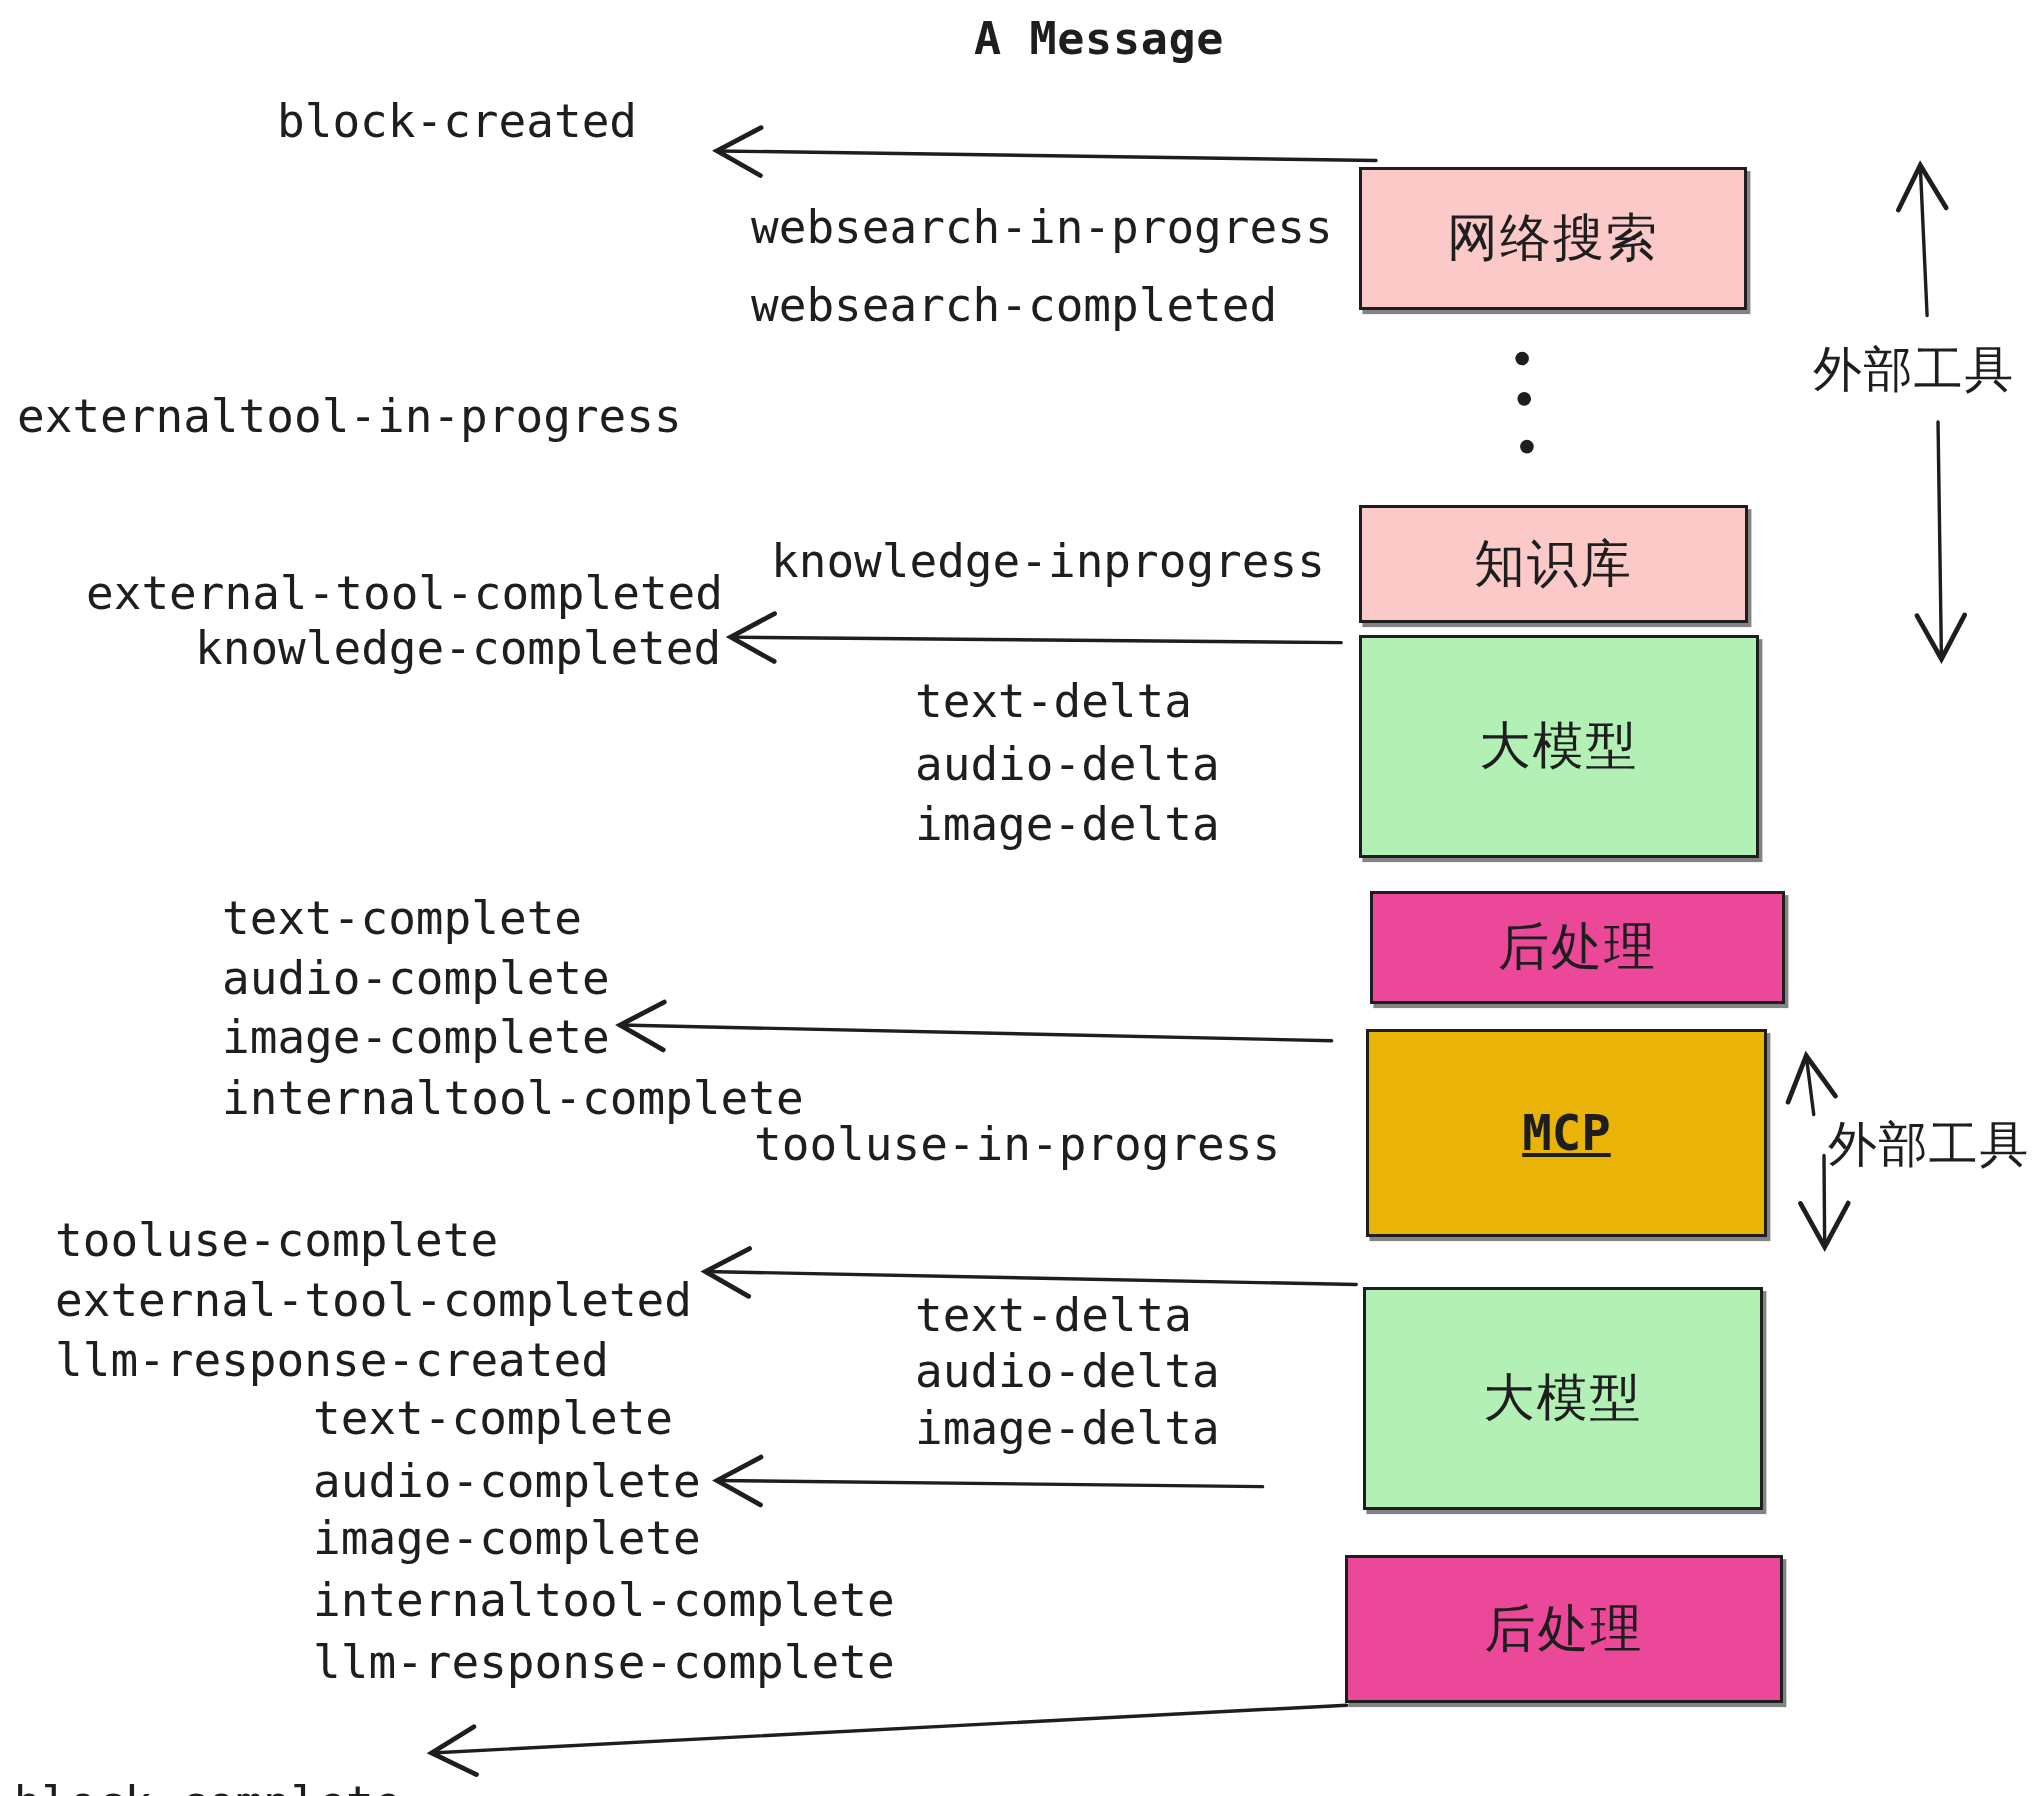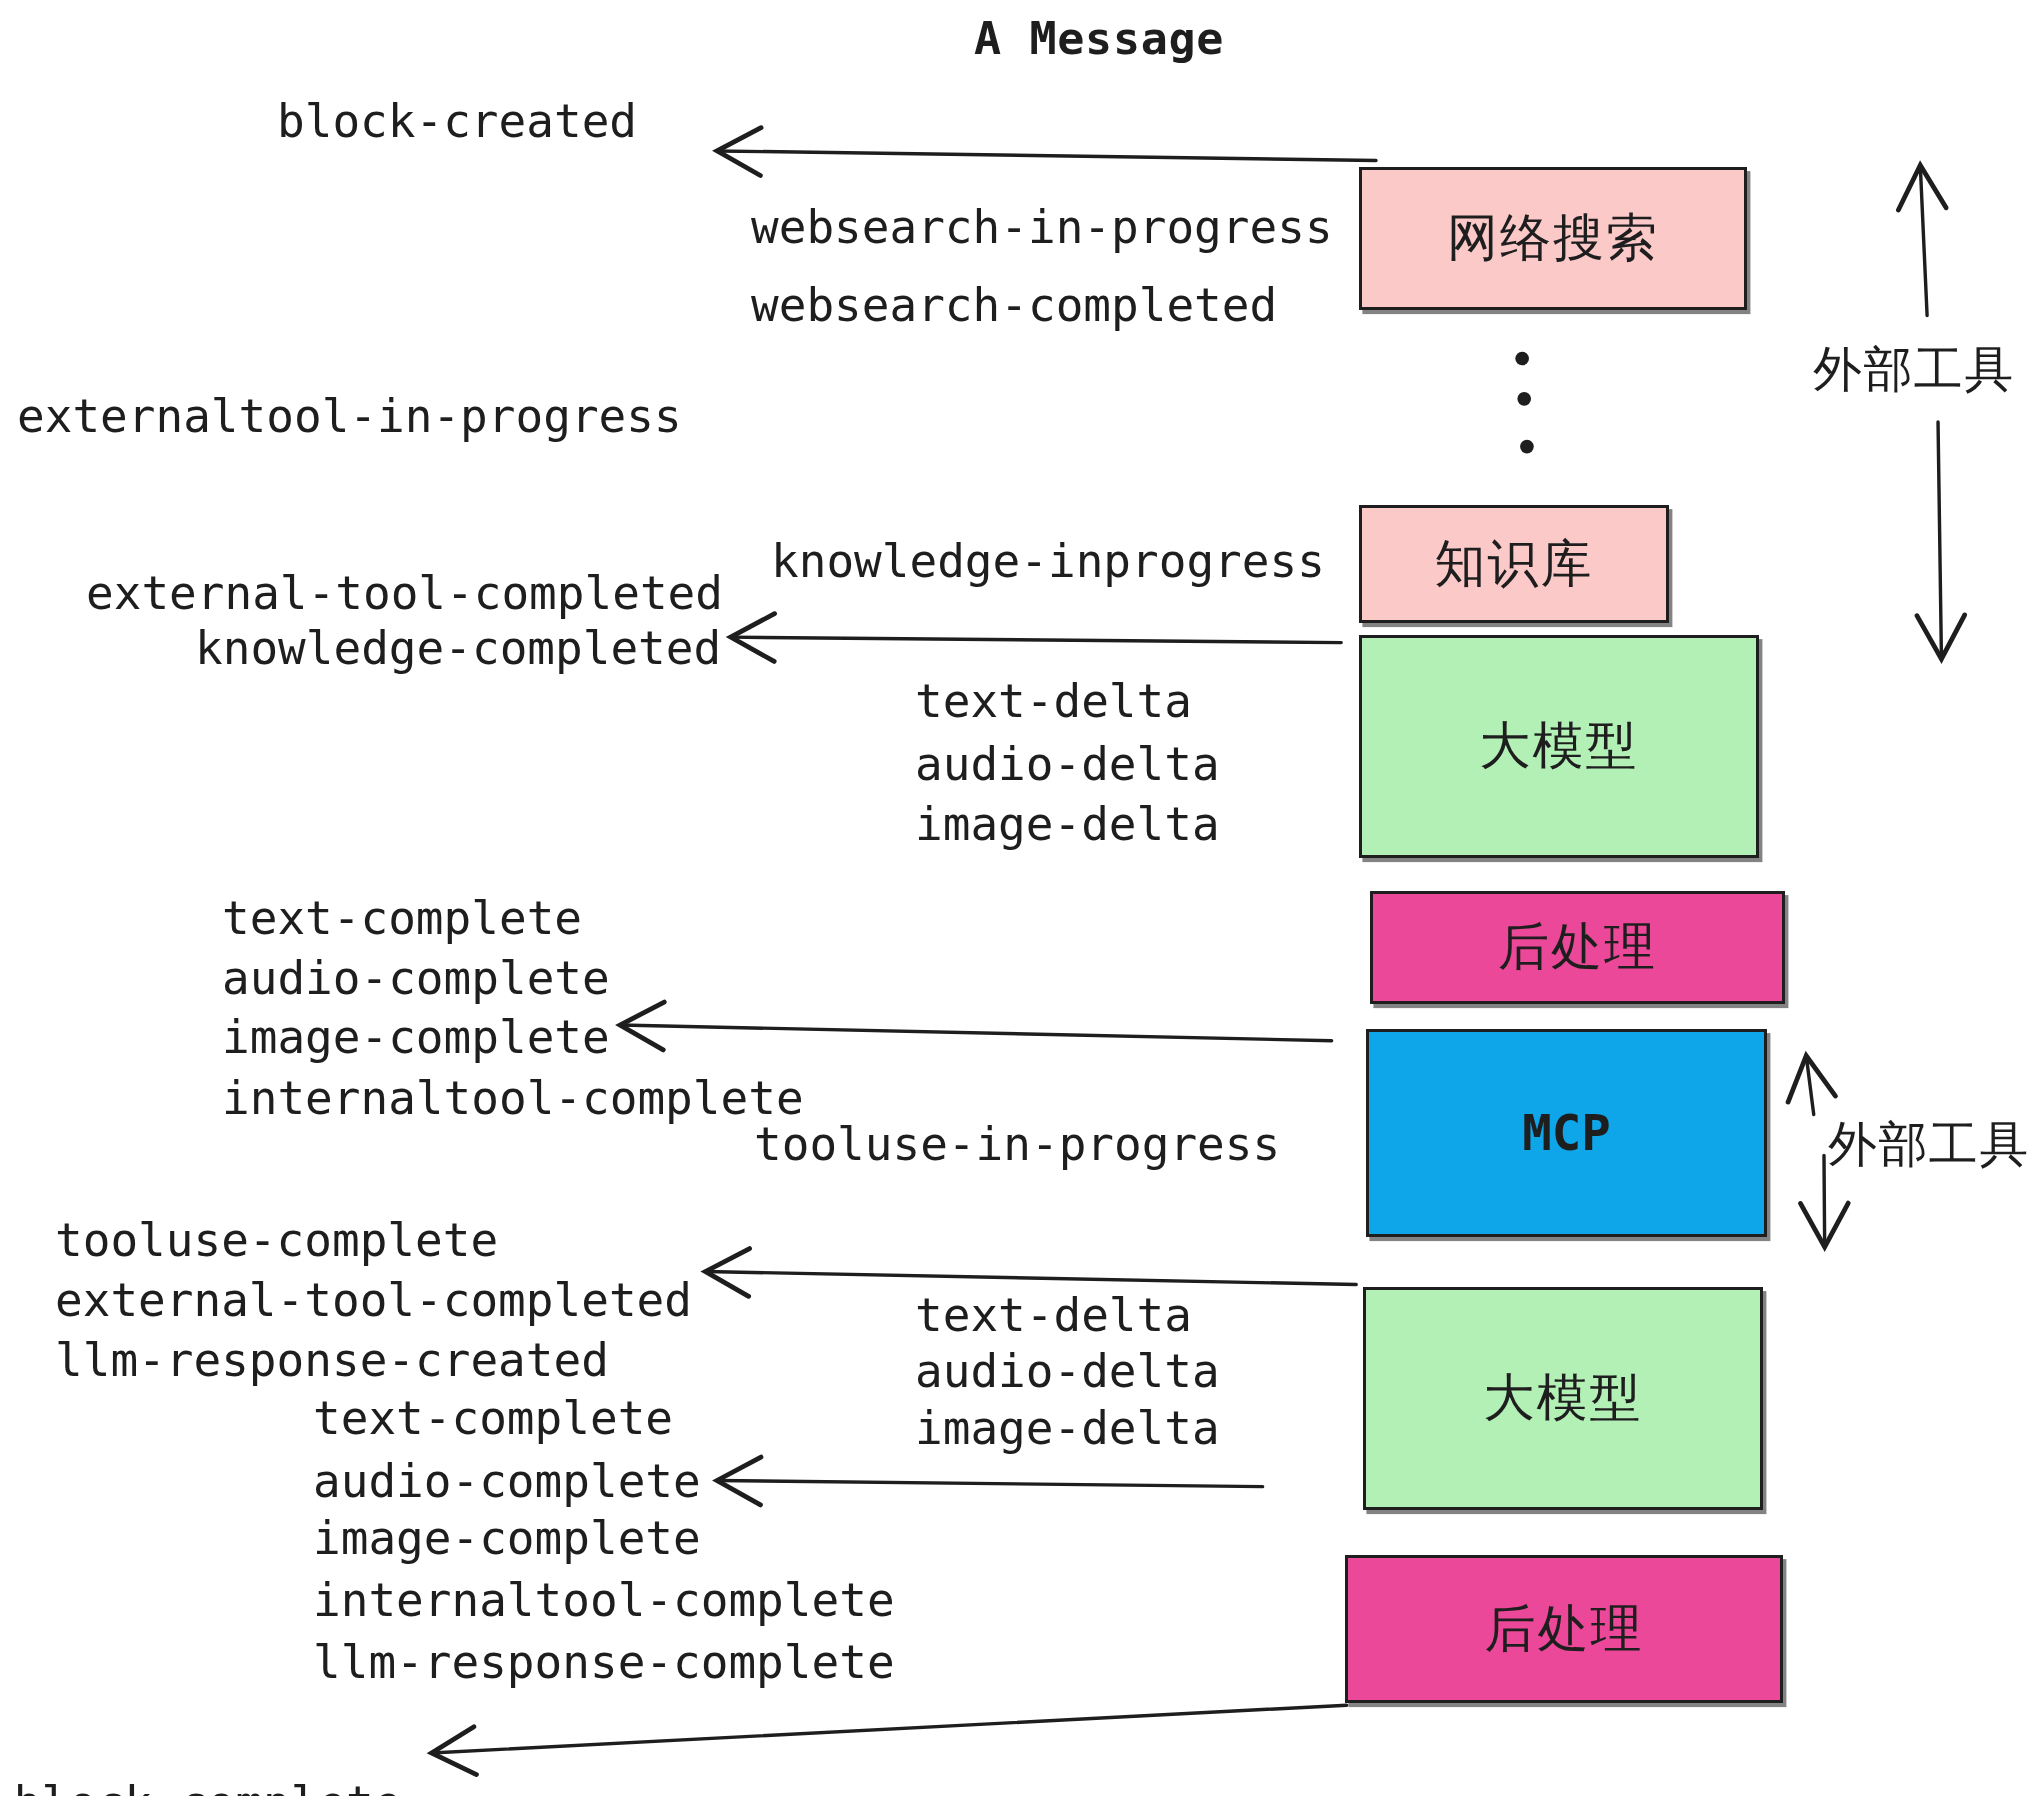--- a/index.html
+++ b/index.html
@@ -11,21 +11,21 @@
   .ev{position:absolute;height:61px;line-height:61px;font-size:46px;white-space:nowrap;}
   .box{position:absolute;box-sizing:border-box;border:3.4px solid #1e1e1e;
        display:flex;align-items:center;justify-content:center;
        box-shadow:3.4px 4.1px 0 rgba(30,30,30,0.55);background:#fff;}
   .box .blabel{font-family:"DejaVu Sans","Liberation Sans",sans-serif;font-size:51px;
        letter-spacing:2px;white-space:nowrap;}
   .box.mono .blabel{font-family:"DejaVu Sans Mono","Liberation Mono",monospace;font-size:49px;
        font-weight:bold;letter-spacing:0;}
   .pink{background:#fcc9c9;}
   .green{background:#b3f0b6;}
-  .yellow{background:#0ea5e9;}
+  .yellow{background:#eab308;text-decoration:underline;}
   .white{background:#ec4899;}
   .side{position:absolute;font-family:Liberation Mono, monospace;
         font-size:49px;letter-spacing:1.4px;white-space:nowrap;text-align:right;}
 </style>
 </head>
 <body>
 
 <div id="canvas">
 
   <svg id="arrows" viewBox="0 0 2980 2630" xmlns="http://www.w3.org/2000/svg">
@@ -51,21 +51,21 @@
       <circle cx="2232" cy="584" r="10"></circle>
       <circle cx="2236" cy="654" r="10"></circle>
     </g>
   </svg>
 
   <div class="title">A Message</div>
 
   <div class="box pink" style="left:1359px;top:167px;width:388px;height:143px;">
     <span class="blabel">网络搜索</span>
   </div>
-  <div class="box pink" style="left:1359px;top:505px;width:310px;height:118px;">
+  <div class="box pink" style="left:1359px;top:505px;width:389px;height:118px;">
     <span class="blabel">知识库</span>
   </div>
   <div class="box green" style="left:1359px;top:635px;width:400px;height:223px;">
     <span class="blabel">大模型</span>
   </div>
   <div class="box white" style="left:1370px;top:891px;width:415px;height:113px;">
     <span class="blabel">后处理</span>
   </div>
   <div class="box yellow mono" style="left:1366px;top:1029px;width:401px;height:208px;">
     <span class="blabel">MCP</span>

